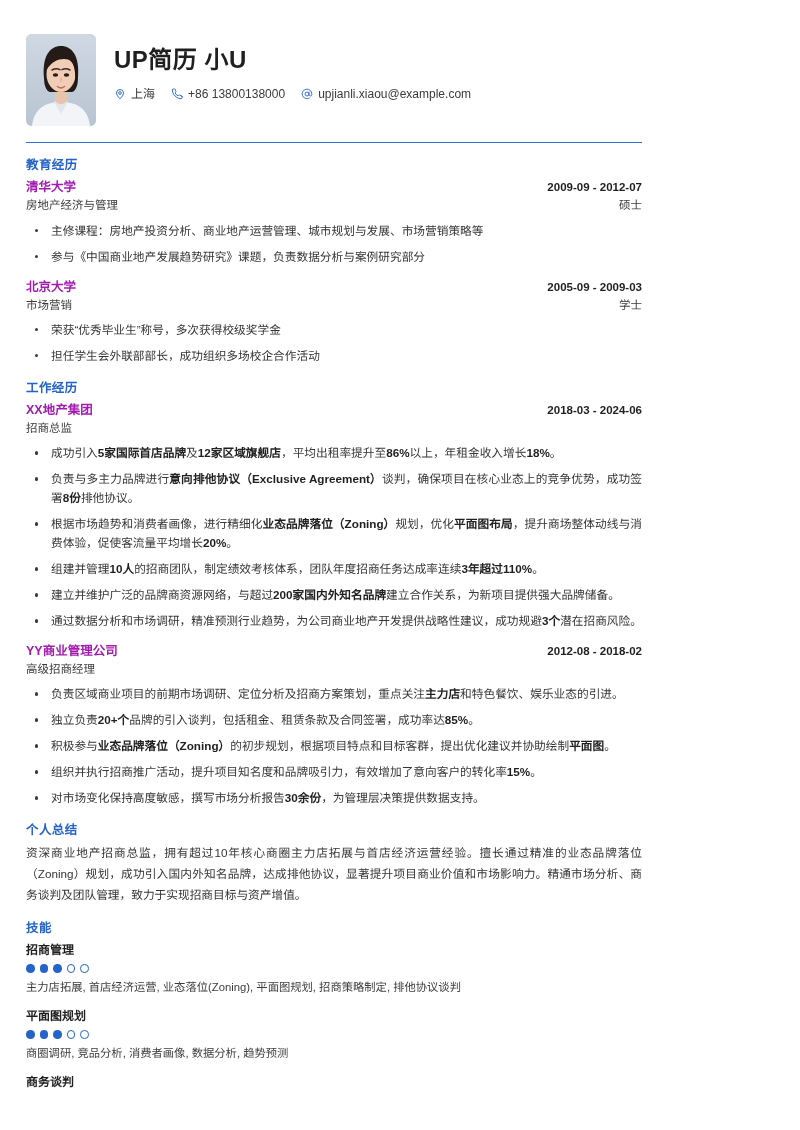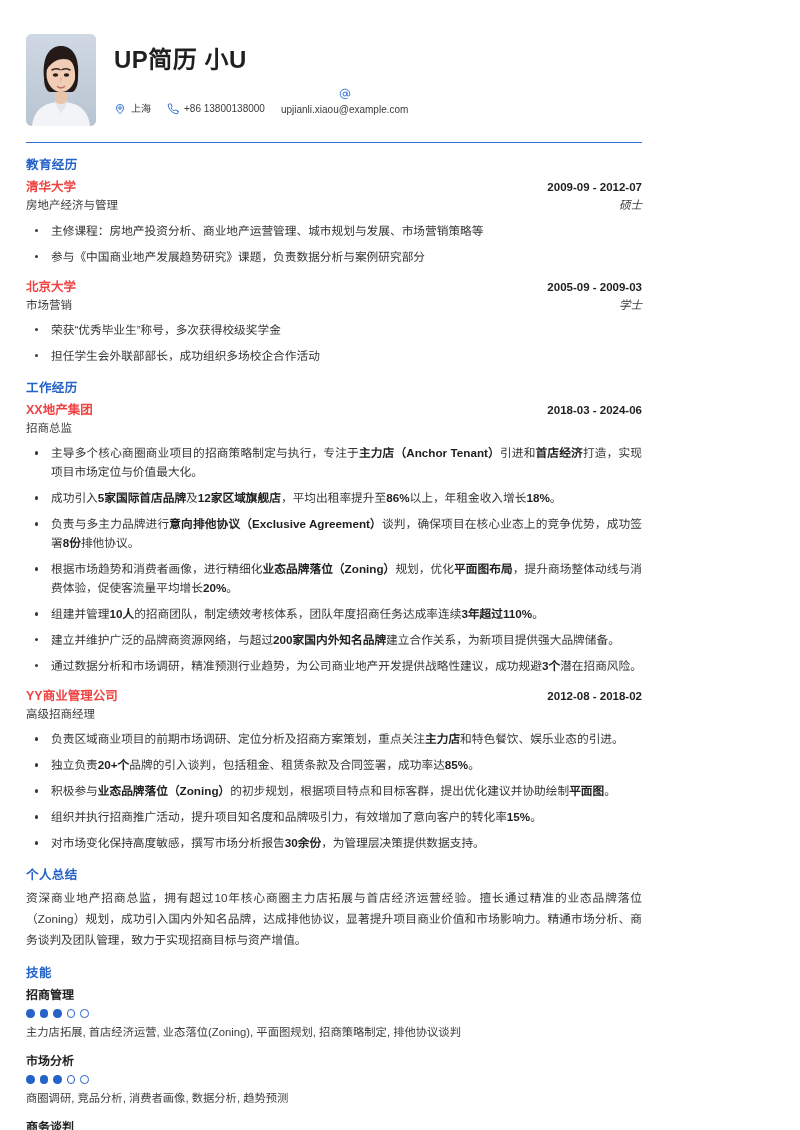--- a/index.html
+++ b/index.html
@@ -50,35 +50,35 @@
   .name {
     font-size: 24px;
     font-weight: 700;
     color: #1f1f1f;
     letter-spacing: 0.5px;
     line-height: 1.15;
     margin: 0 0 14px 0;
   }
   .contact-row {
     display: flex;
-    align-items: flex-end;
+    align-items: flex-start;
     flex-wrap: wrap;
     gap: 4px;
-    font-size: 10px;
+    font-size: 12px;
     color: #3a3a3a;
     line-height: 1;
   }
   .contact-item {
     display: inline-flex;
     align-items: center;
     gap: 5px;
     margin-right: 12px;
     white-space: nowrap;
   }
-  .contact-item:last-child { margin-right: 15px; flex-direction: column; }
+  .contact-item:last-child { margin-right: 15px; }
   .cicon {
     width: 12px;
     height: 12px;
     display: inline-block;
     color: #2f6fd0;
     flex: 0 0 auto;
   }
   .cicon svg { display:block; width: 12px; height: 12px; }
 
   .header-rule {
@@ -105,21 +105,21 @@
   .entry-head {
     display: flex;
     justify-content: space-between;
     align-items: baseline;
     gap: 16px;
     line-height: 1.45;
   }
   .org {
     font-size: 12.5px;
     font-weight: 700;
-    color: #ef4444;
+    color: #a21caf;
   }
   .dates {
     font-size: 11.5px;
     font-weight: 700;
     color: #1f1f1f;
     white-space: nowrap;
     text-align: left;
   }
   .entry-sub {
     display: flex;
@@ -131,21 +131,20 @@
   }
   .subject {
     font-size: 11.5px;
     color: #3c3c3c;
   }
   .degree {
     font-size: 11.5px;
     color: #3c3c3c;
     white-space: nowrap;
     text-align: right;
-    font-style: italic;
   }
 
   ul.bullets {
     list-style: none;
     margin: 7px 0 0 0;
     padding: 0;
   }
   ul.bullets li {
     position: relative;
     padding-left: 25px;
@@ -326,21 +325,20 @@
     <div class="entry">
       <div class="entry-head">
         <span class="org">XX地产集团</span>
         <span class="dates">2018-03 - 2024-06</span>
       </div>
       <div class="entry-sub">
         <span class="subject">招商总监</span>
         <span class="degree"></span>
       </div>
       <ul class="bullets">
-        <li>主导多个核心商圈商业项目的招商策略制定与执行，专注于<b>主力店（Anchor Tenant）</b>引进和<b>首店经济</b>打造，实现项目市场定位与价值最大化。</li>
         <li>成功引入<b>5家国际首店品牌</b>及<b>12家区域旗舰店</b>，平均出租率提升至<b>86%</b>以上，年租金收入增长<b>18%</b>。</li>
         <li>负责与多主力品牌进行<b>意向排他协议（Exclusive Agreement）</b>谈判，确保项目在核心业态上的竞争优势，成功签署<b>8份</b>排他协议。</li>
         <li>根据市场趋势和消费者画像，进行精细化<b>业态品牌落位（Zoning）</b>规划，优化<b>平面图布局</b>，提升商场整体动线与消费体验，促使客流量平均增长<b>20%</b>。</li>
         <li>组建并管理<b>10人</b>的招商团队，制定绩效考核体系，团队年度招商任务达成率连续<b>3年超过110%</b>。</li>
         <li>建立并维护广泛的品牌商资源网络，与超过<b>200家国内外知名品牌</b>建立合作关系，为新项目提供强大品牌储备。</li>
         <li>通过数据分析和市场调研，精准预测行业趋势，为公司商业地产开发提供战略性建议，成功规避<b>3个</b>潜在招商风险。</li>
       </ul>
     </div>
 
     <div class="entry">
@@ -376,21 +374,21 @@
           <span class="dot filled"></span>
           <span class="dot filled"></span>
           <span class="dot filled"></span>
           <span class="dot empty"></span>
           <span class="dot empty"></span>
         </div>
       <div class="skill-tags">主力店拓展, 首店经济运营, 业态落位(Zoning), 平面图规划, 招商策略制定, 排他协议谈判</div>
     </div>
 
     <div class="skill-block">
-      <div class="skill-name">市场分析</div>
+      <div class="skill-name">平面图规划</div>
       <div class="dots">
           <span class="dot filled"></span>
           <span class="dot filled"></span>
           <span class="dot filled"></span>
           <span class="dot empty"></span>
           <span class="dot empty"></span>
         </div>
       <div class="skill-tags">商圈调研, 竞品分析, 消费者画像, 数据分析, 趋势预测</div>
     </div>
 

